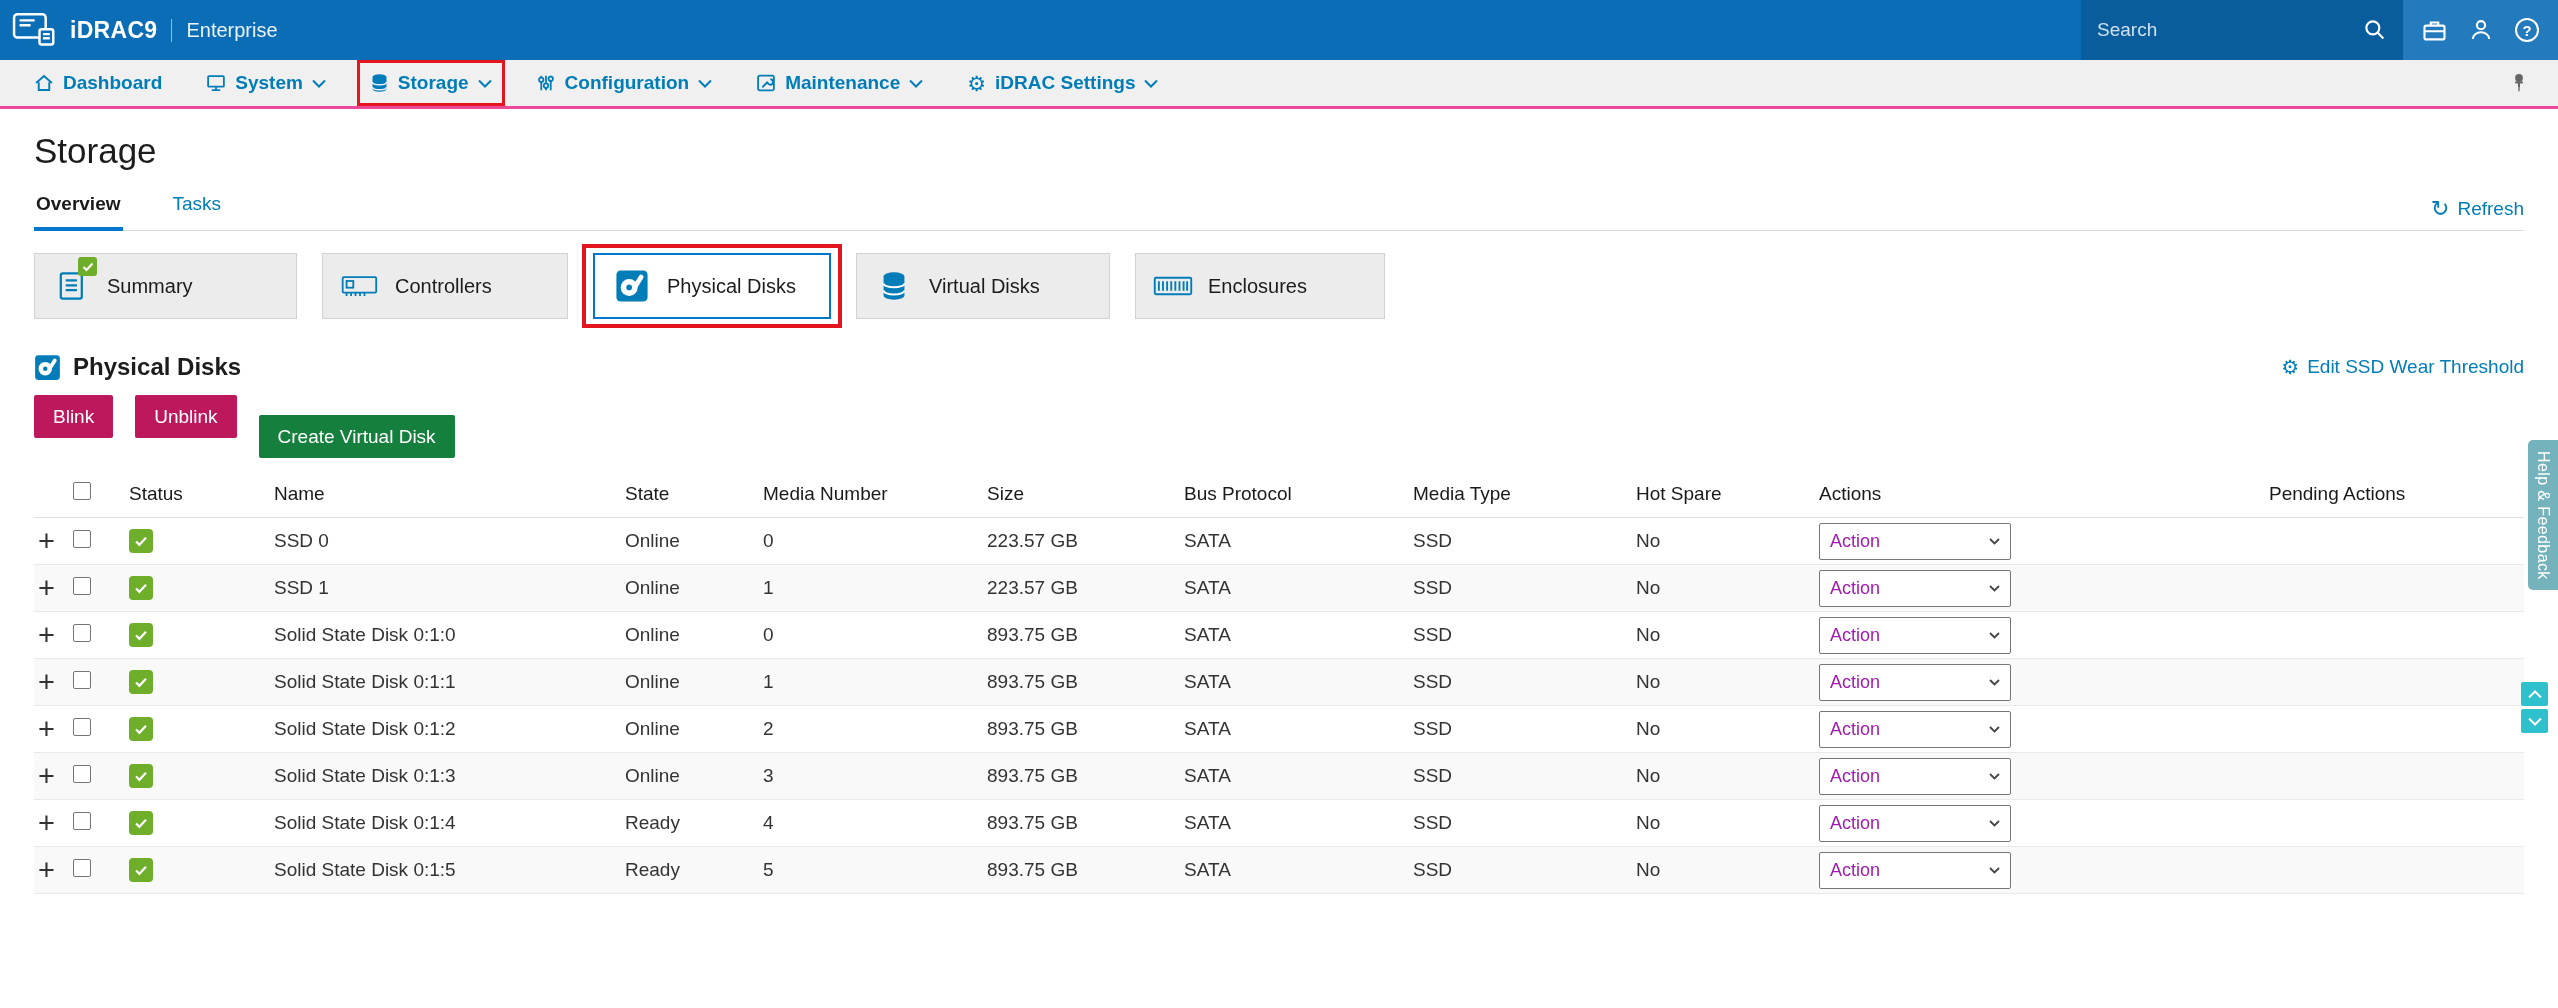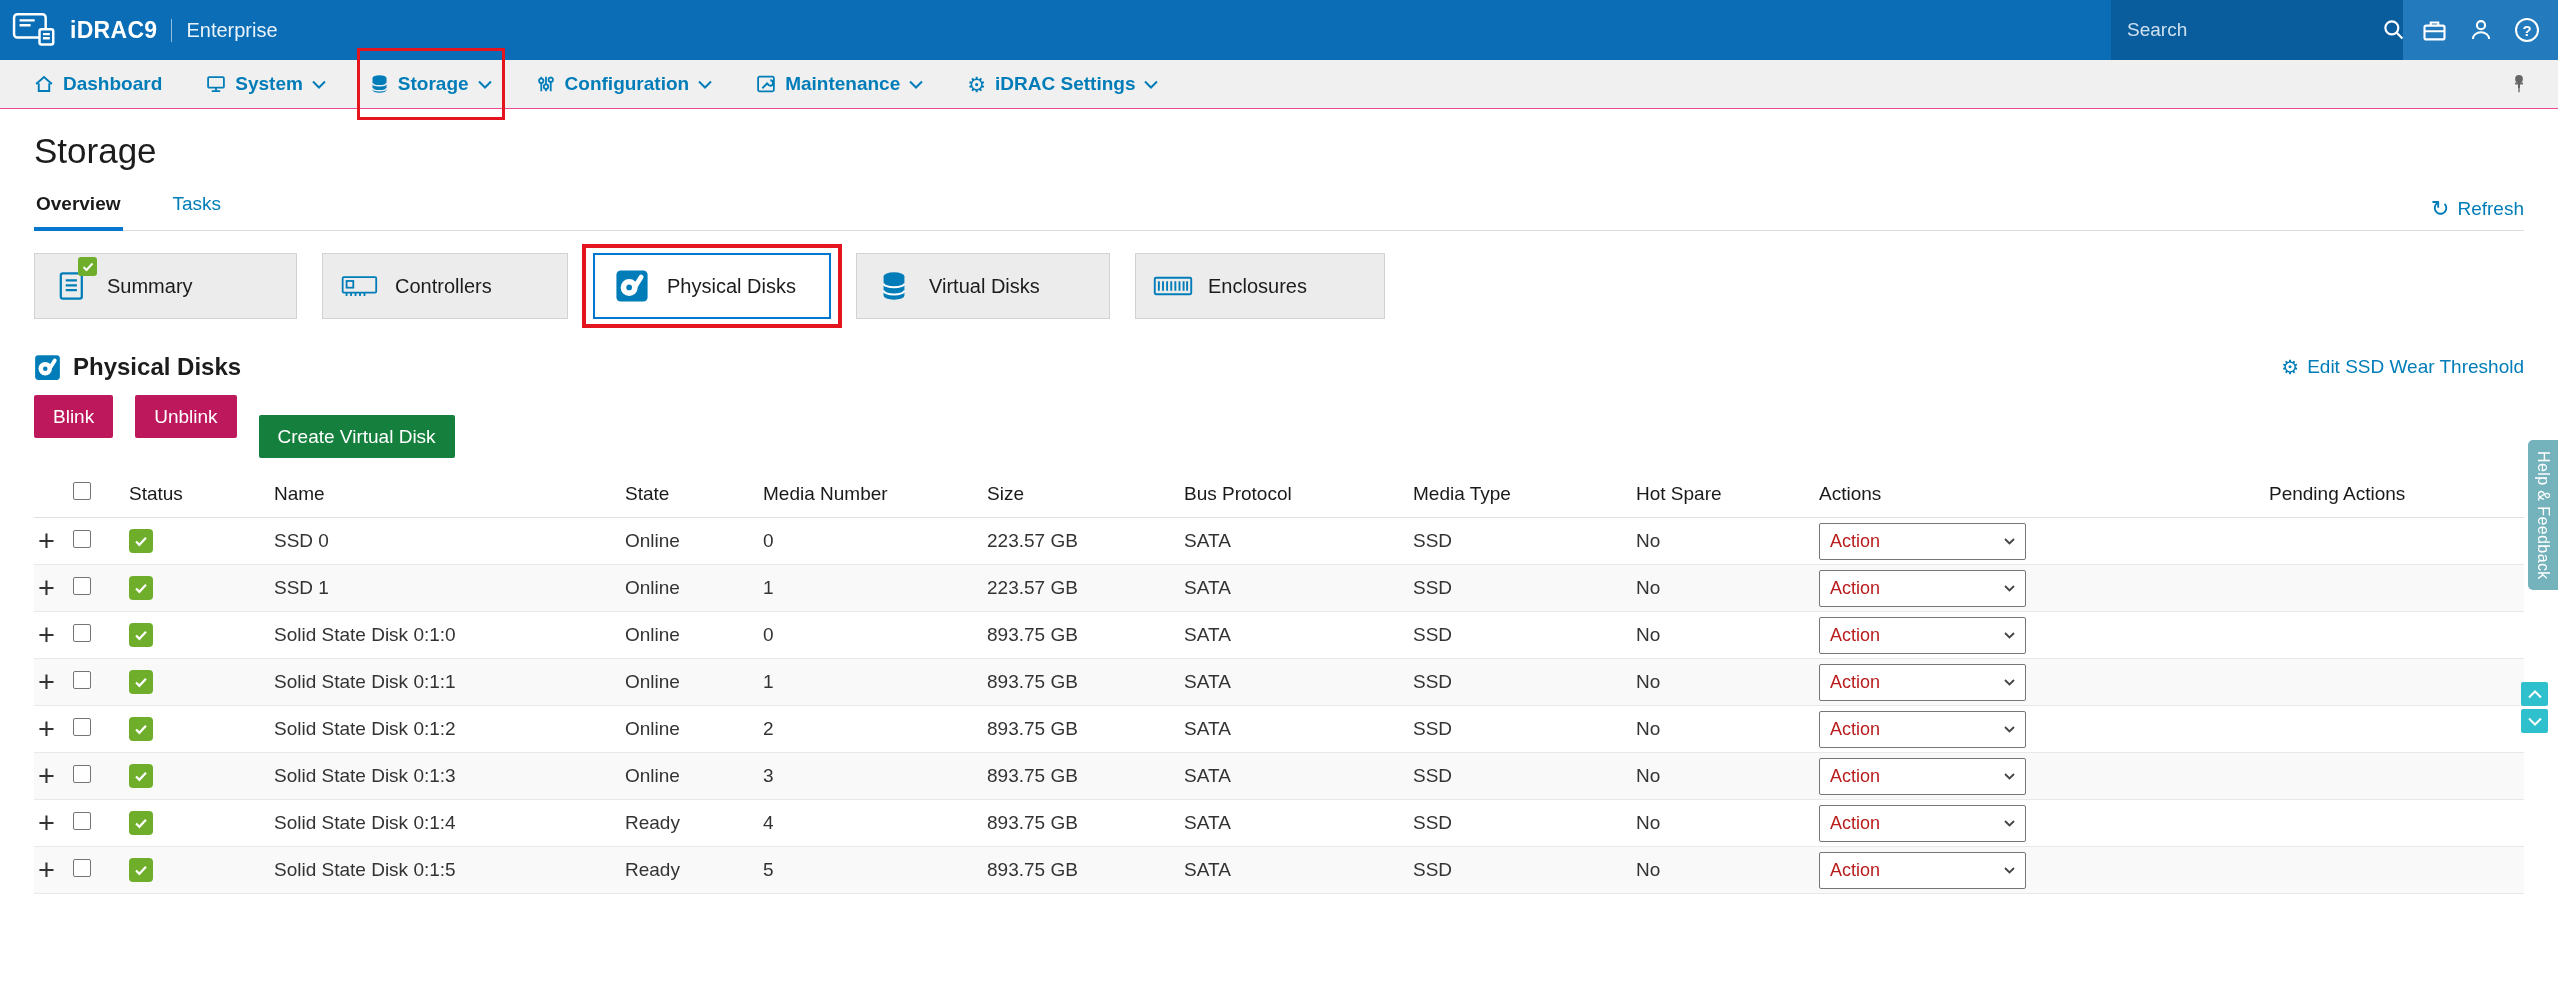--- a/index.html
+++ b/index.html
@@ -9,28 +9,28 @@
     background:#fff; color:#1a1a1a; overflow:hidden; position:relative;
   }
   .ic { display:inline-flex; align-items:center; justify-content:center; flex:none; }
 
   
   .topbar { height:60px; background:#0b6db6; display:flex; align-items:stretch; color:#fff; }
   .brand { display:flex; align-items:center; gap:14px; padding-left:12px; }
   .brand-name { font-size:23px; font-weight:bold; letter-spacing:.3px; }
   .brand-edition { font-size:20px; font-weight:300; color:#eaf3fa; border-left:1px solid rgba(255,255,255,.55); padding-left:14px; }
   .top-spacer { flex:1; }
-  .search-wrap { width:292px; background:rgba(0,0,0,.14); display:flex; align-items:center; padding:0 16px; gap:10px; }
+  .search-wrap { width:322px; background:rgba(0,0,0,.14); display:flex; align-items:center; padding:0 16px; gap:10px; }
   .search-input { flex:1; background:transparent; border:none; outline:none; color:#fff; font-size:19px; }
   .search-input::placeholder { color:#cfe0ee; }
   .icon-panel { width:155px; background:rgba(255,255,255,.10); display:flex; align-items:center; justify-content:center; gap:22px; }
   .help-circle { width:24px; height:24px; border:2px solid #fff; border-radius:50%; color:#fff; font-size:15px; font-weight:bold; display:flex; align-items:center; justify-content:center; }
 
   
-  .nav { height:49px; background:#f0f0f0; border-bottom:1px solid #ec4899; display:flex; padding:0 30px 0 34px; gap:44px; }
+  .nav { height:49px; background:#f0f0f0; border-bottom:3px solid #ec4899; display:flex; align-items:center; padding:0 30px 0 34px; gap:44px; }
   .nav-item { display:flex; align-items:center; gap:9px; color:#007db8; font-size:19px; font-weight:600; cursor:pointer; position:relative; }
   .nav-pin { margin-left:auto; }
   .red-box { position:absolute; border:3px solid #e4151e; pointer-events:none; }
   .nav-item .red-box { inset:-12px -13px; }
 
   
   .content { padding:0 34px; }
   .page-title { margin-top:22px; font-size:35px; font-weight:400; color:#1c1c1c; }
 
   .tabs-row { position:relative; margin-top:16px; border-bottom:1px solid #dcdcdc; display:flex; gap:48px; }
@@ -70,21 +70,21 @@
 
   
   .t-head, .t-row { display:grid; grid-template-columns:39px 44px 157px 351px 138px 224px 197px 229px 223px 183px 450px 1fr; align-items:center; }
   .t-head { height:48px; margin-top:12px; border-bottom:1px solid #e0e0e0; font-size:19px; color:#1a1a1a; }
   .t-row { height:47px; border-bottom:1px solid #e9e9e9; font-size:19px; color:#333; }
   .t-row:nth-child(even) { background:#f9f9f9; }
   .c-status { padding-left:12px; }
   .plus { font-size:29px; font-weight:300; color:#333; line-height:1; cursor:pointer; padding:0 4px; }
   .checkbox { width:18px; height:18px; border:1px solid #757575; border-radius:2px; background:#fff; display:inline-block; cursor:pointer; }
   .status-ok { width:24px; height:24px; background:#6fae2b; border-radius:4px; display:inline-flex; align-items:center; justify-content:center; }
-  .select { width:207px; height:37px; border:1px solid #767676; border-radius:2px; background:#fff; display:inline-flex; align-items:center; justify-content:space-between; padding:0 10px; font-size:18px; color:#b91c1c; cursor:pointer; }
+  .select { width:192px; height:37px; border:1px solid #767676; border-radius:2px; background:#fff; display:inline-flex; align-items:center; justify-content:space-between; padding:0 10px; font-size:18px; color:#a21caf; cursor:pointer; }
 
   
   .help-tab { position:fixed; right:0; top:440px; width:30px; height:150px; background:#74b3bc; color:#fff; border-radius:5px 0 0 5px; writing-mode:vertical-rl; display:flex; align-items:center; justify-content:center; font-size:16px; letter-spacing:.4px; cursor:pointer; }
   .scrollers { position:fixed; right:10px; top:682px; display:flex; flex-direction:column; gap:3px; }
   .scroller { width:27px; height:24px; background:#2ec0cd; border-radius:2px; display:flex; align-items:center; justify-content:center; cursor:pointer; }
 </style>
 </head>
 <body>
 
 <div class="topbar">

